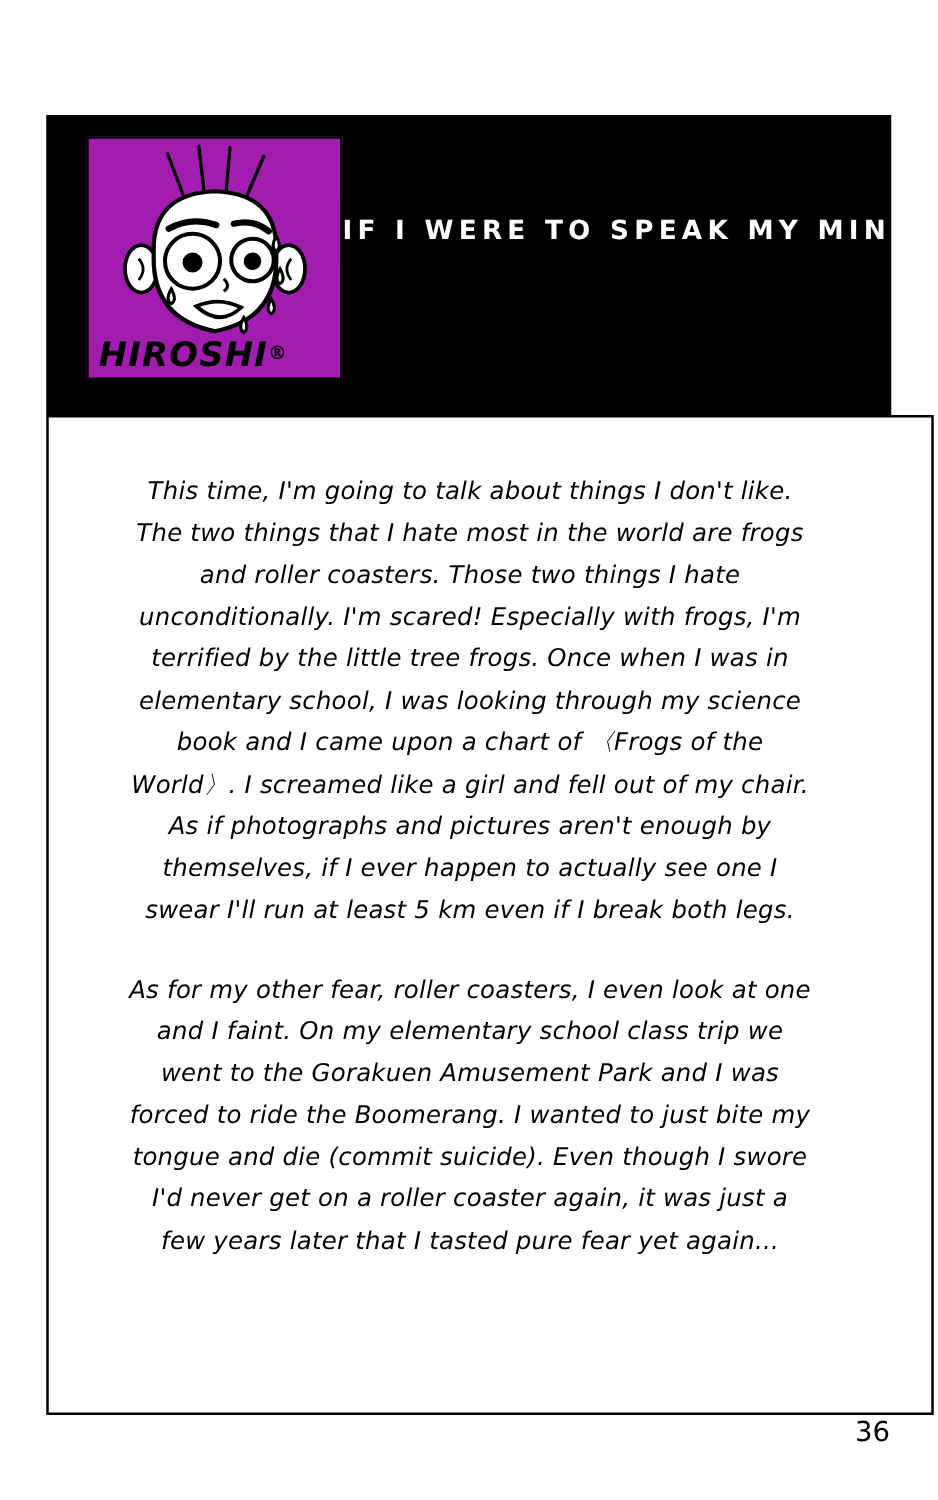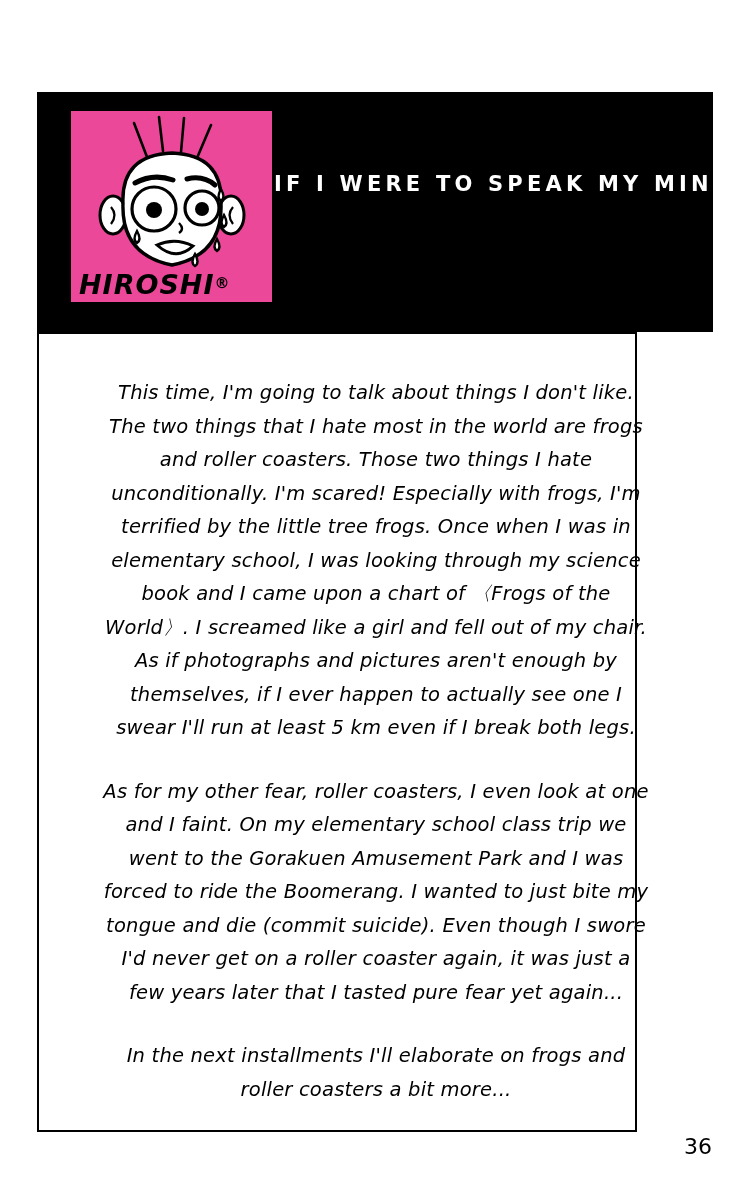--- a/index.html
+++ b/index.html
@@ -33,21 +33,21 @@
     background: #000000;
     box-sizing: border-box;
   }
 
   .avatar-box {
     position: absolute;
     left: 32px;
     top: 17px;
     width: 205px;
     height: 195px;
-    background: #ec4899;
+    background: #a21caf;
     border: 2px solid #000000;
     box-sizing: border-box;
     overflow: hidden;
   }
 
   .avatar-svg {
     position: absolute;
     left: 0; top: 0;
   }
 
@@ -103,21 +103,21 @@
     letter-spacing: 1px;
     padding: 2px 9px 3px 9px;
     line-height: 1.05;
   }
 
   
   .body-frame {
     position: absolute;
     left: 37px;
     top: 332px;
-    width: 600px;
+    width: 710px;
     height: 800px;
     background: #ffffff;
     border: 2px solid #000000;
     box-sizing: border-box;
   }
 
   .body-text {
     position: absolute;
     left: 62px;
     top: 42px;
@@ -194,18 +194,17 @@
 
     <div class="title-bar"></div>
     <div class="title-text">IF I WERE TO SPEAK MY MIND...</div>
     <div class="part-label">PART7</div>
   </div>
 
   <div class="body-frame">
     <div class="body-text">
       <p>This time, I'm going to talk about things I don't like. The two things that I hate most in the world are frogs and roller coasters. Those two things I hate unconditionally. I'm scared! Especially with frogs, I'm terrified by the little tree frogs. Once when I was in elementary school, I was looking through my science book and I came upon a chart of 〈Frogs of the World〉. I screamed like a girl and fell out of my chair. As if photographs and pictures aren't enough by themselves, if I ever happen to actually see one  I swear I'll run at least 5 km even if I break both legs.</p>
       <p>As for my other fear, roller coasters, I even look at one and I faint. On my elementary school class trip we went to the Gorakuen Amusement Park and I was forced to ride the Boomerang. I wanted to just bite my tongue and die (commit suicide). Even though I swore I'd never get on a roller coaster again, it was just a few years later that I tasted pure fear yet again...</p>
-      <p>In the next installments I'll elaborate on frogs and roller coasters a bit more...</p>
     </div>
   </div>
 
   <div class="page-number">36</div>
 </div>
 
 </body></html>

